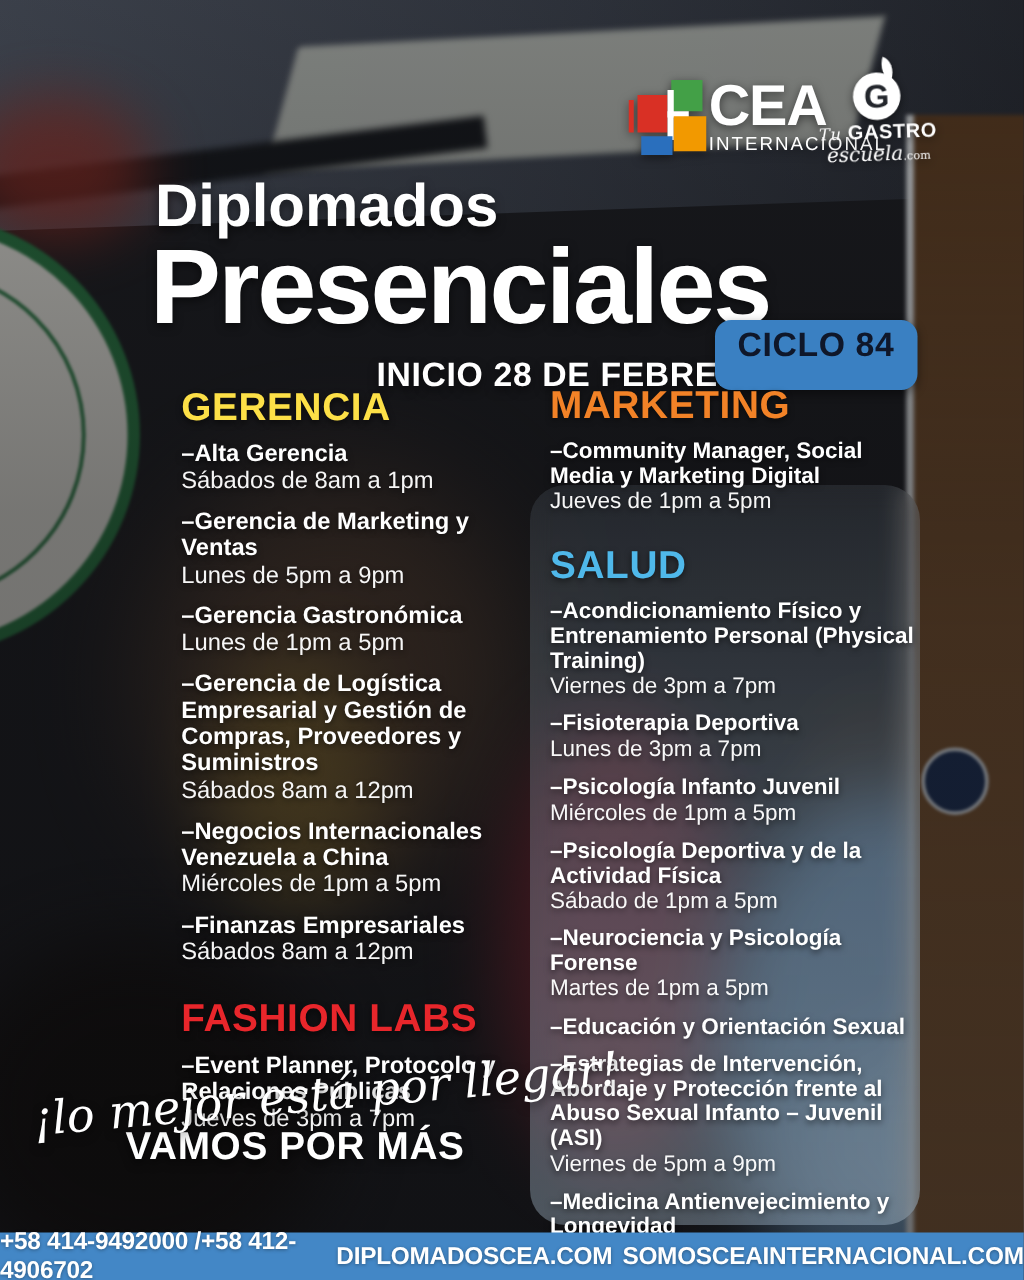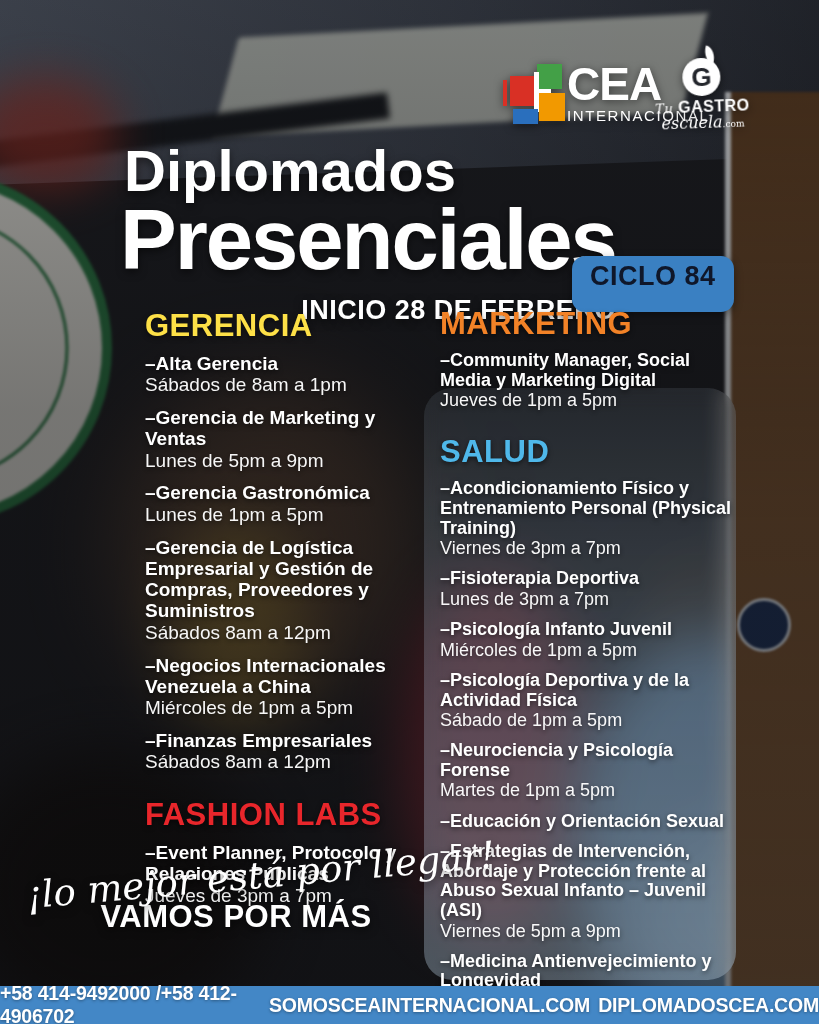--- a/index.html
+++ b/index.html
@@ -55,21 +55,21 @@
   .g-circle { position:relative; width:38px; height:38px; border-radius:50%; background:#fff;
     color:#23262c; font-weight:800; font-size:26px; line-height:38px; margin:0 auto; text-align:center; }
   .g-leaf { position:absolute; top:-11px; left:58%; width:12px; height:16px; background:#fff;
     border-radius:0 100% 0 100%; transform:rotate(18deg); }
   .g-line1 { margin-top:2px; font-size:16px; font-weight:800; letter-spacing:.5px; }
   .g-pre   { font-family:"DejaVu Serif", serif; font-style:italic; font-weight:400; font-size:13px; }
   .g-line2 { font-family:"DejaVu Serif", serif; font-style:italic; font-size:16px; margin-top:-3px; }
   .g-tld   { font-size:9px; font-style:normal; }
   
   .title-block { position:absolute; left:124px; top:142px; text-shadow:0 3px 8px rgba(0,0,0,.55); }
-  .title-line1 { font-size:58px; font-weight:600; letter-spacing:0; line-height:1; }
+  .title-line1 { font-size:48px; font-weight:600; letter-spacing:0; line-height:1; }
   .title-line2 { font-size:85px; font-weight:800; letter-spacing:-2px; line-height:.95; margin-left:-4px; }
   .start-date { font-size:27px; font-weight:800; letter-spacing:.5px; margin-top:14px;text-align:right; }
   .cycle-badge { position:absolute; left:572px; top:256px; background:#3a80c2; color:#0f172a;
     font-size:27px; font-weight:800; padding:5px 18px 20px; border-radius:13px;
     box-shadow:0 3px 8px rgba(0,0,0,.4); letter-spacing:.5px; }
   
   .col { position:absolute; text-shadow:0 2px 5px rgba(0,0,0,.55); }
   .col-left  { left:145px; top:310px; width:276px; }
   .col-right { left:440px; top:308px; width:302px; }
   .sec-heading { font-size:31px; font-weight:800; letter-spacing:.5px; margin:0 0 12px; line-height:1; }
@@ -261,17 +261,17 @@
     </div>
   </div>
 
   <div class="closing">
     <div class="closing-script">¡lo mejor está por llegar!</div>
     <div class="closing-bold">VAMOS POR MÁS</div>
   </div>
 
   <div class="footer">
     <span>+58 414-9492000 /+58 412-4906702</span>
+    <span>DIPLOMADOSCEA.COM</span>
     <span>SOMOSCEAINTERNACIONAL.COM</span>
-    <span>DIPLOMADOSCEA.COM</span>
   </div>
 
 </div>
 
 </body></html>

